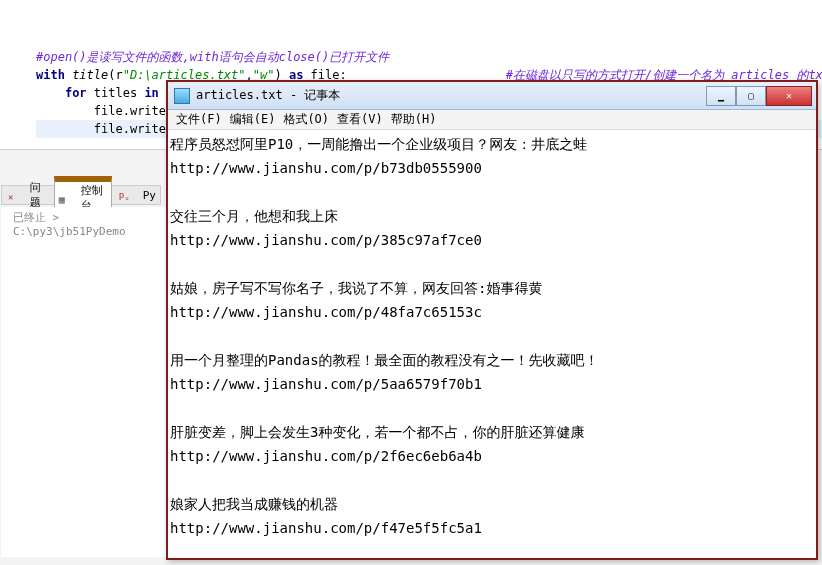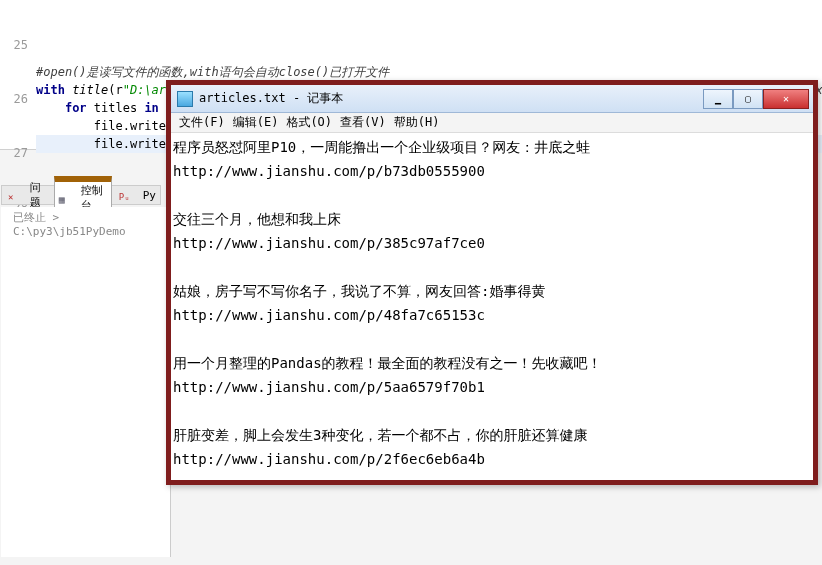--- a/index.html
+++ b/index.html
@@ -29,21 +29,21 @@
     font-size: 12px;
     line-height: 18px;
     user-select: none;
   }
   .code {
     margin-left: 36px;
     font-size: 12px;
     line-height: 18px;
     font-family: Consolas, monospace;
   }
-  .code .cm { color: #404040; font-style: italic; }
+  .code .cm { color: #6d28d9; font-style: italic; }
   .code .kw { color: #000088; font-weight: bold; }
   .code .str { color: #008800; font-style: italic; }
   .code .fn { font-style: italic; }
   .code .hl { background: #e8f0fb; display: inline-block; width: 100%; }
   .cursor { border-left: 1px solid #000; }
 
   
   .tabs {
     position: absolute; left: 1px; top: 185px;
     height: 20px;
@@ -71,23 +71,23 @@
     padding: 3px 12px;
     border-right: 1px solid #ccc;
     height: 350px;
   }
   .console .done { color: #888; }
 
   
   .notepad {
     position: absolute;
     left: 166px; top: 80px;
-    width: 652px; height: 405px;
+    width: 652px; height: 480px;
     background: #fff;
-    border: 5px solid #7f1d1d;
+    border: 2px solid #7f1d1d;
     box-shadow: 2px 2px 6px rgba(0,0,0,.25);
     display: flex; flex-direction: column;
   }
   .np-titlebar {
     height: 28px;
     background: linear-gradient(#e8f0fa, #cfe0f4);
     border-bottom: 1px solid #9fb8d7;
     display: flex; align-items: center;
     padding-left: 6px;
     font-size: 12px;
@@ -131,27 +131,20 @@
     line-height: 24px;
     padding: 2px 2px;
     white-space: pre;
     overflow: hidden;
   }
 </style>
 </head>
 <body>
 
 <div class="editor">
-  <div class="gutter">
-    <div>25</div>
-    <div>26</div>
-    <div>27</div>
-    <div>28</div>
-    <div>29</div>
-  </div>
   <div class="code">
 <span class="cm">#open()是读写文件的函数,with语句会自动close()已打开文件</span>
 <span><span class="kw">with</span> <span class="fn">title</span><span>(r</span><span class="str">"D:\articles.txt"</span><span>,</span><span class="str">"w"</span><span>)</span><span class="kw"> as </span><span>file:</span>                      <span class="cm">#在磁盘以只写的方式打开/创建一个名为 articles 的txt文件</span></span>
 <span>    <span class="kw">for</span><span> titles </span><span class="kw">in</span><span> titles:</span></span>
 <span>        <span>file.write(title.string+</span><span class="str">'\n'</span><span>)</span></span>
 <span class="hl">        <span>file.write(</span><span class="str">"http://www.jianshu.com"</span><span> + title.get(</span><span class="str">'href'</span><span>)+</span><span class="str">'\n\n'</span><span>)</span><span class="cursor"></span></span>
   </div>
 </div>
 
 <div class="tabs">

